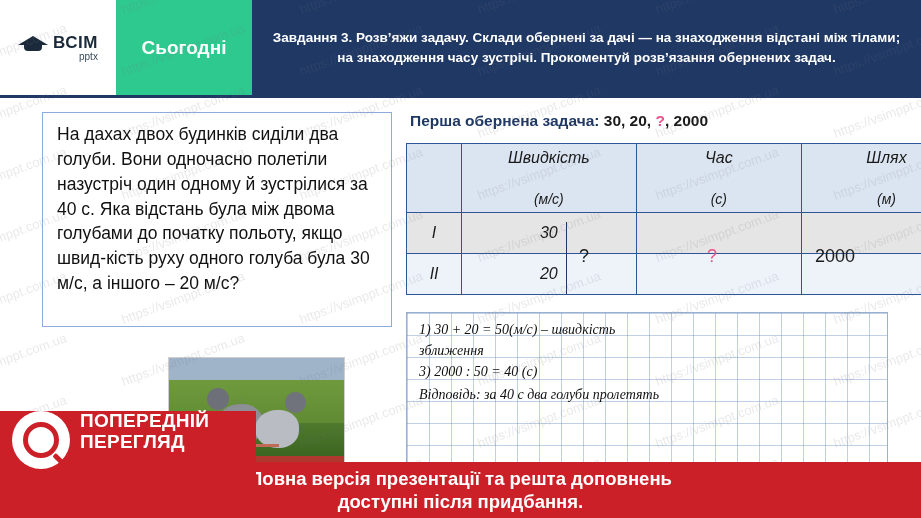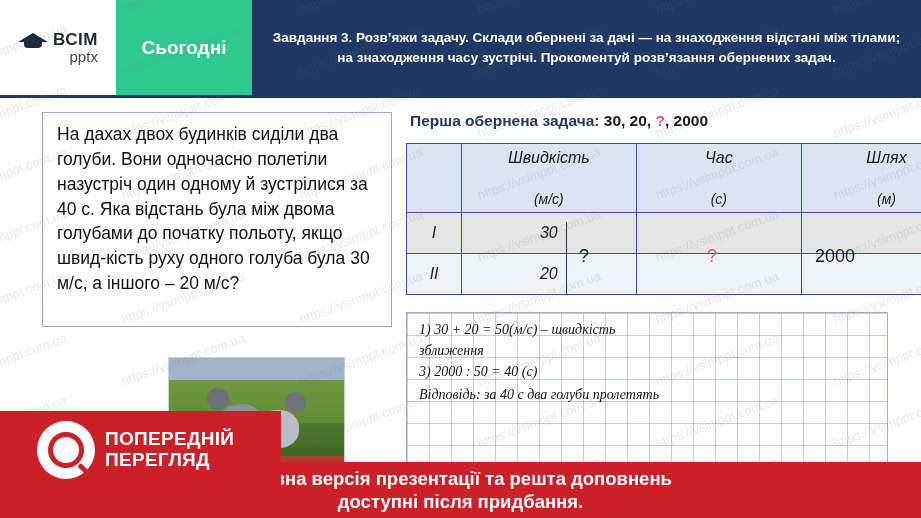--- a/index.html
+++ b/index.html
@@ -41,21 +41,21 @@
     position:absolute;left:0;top:2px;width:0;height:0;
     border-left:15px solid transparent;border-right:15px solid transparent;
     border-bottom:9px solid #1b2a3a;
   }
   .cap-icon .cap2{
     position:absolute;left:6px;top:10px;width:18px;height:7px;
     background:#1b2a3a;border-radius:0 0 4px 4px;
   }
   .logo-text{line-height:1;}
   .logo-main{font-size:17px;font-weight:bold;color:#1b2a3a;letter-spacing:.5px;}
-  .logo-sub{font-size:15px;color:#3a4a5a;text-align:right;margin-top:1px;}
+  .logo-sub{font-size:10px;color:#3a4a5a;text-align:right;margin-top:1px;}
   .today-box{
     position:absolute;left:116px;top:0;width:136px;height:95px;
     background:#2ec98f;
     color:#ffffff;
     display:flex;flex-direction:column;align-items:center;justify-content:center;
     font-weight:bold;
   }
   .today-label{font-size:19px;}
   .today-date{font-size:21px;margin-top:5px;}
   .header-title{
@@ -176,23 +176,22 @@
     color:#111111;
     z-index:2;
     overflow:hidden;
   }
   .solution .line{white-space:nowrap;}
   .answer{margin-top:2px;}
   
   .preview-badge{
     position:absolute;left:0;top:411px;width:256px;height:78px;
     background:#cc2028;
-    display:flex;align-items:center;
+    display:flex;
     z-index:8;
-    padding-left:25px;
   }
   .mag{
     width:58px;height:58px;margin-left:12px;
     background:#ffffff;border-radius:50%;
     display:flex;align-items:center;justify-content:center;
     flex:0 0 auto;
   }
   .mag .glass{
     width:26px;height:26px;border:5px solid #cc2028;border-radius:50%;
     position:relative;

